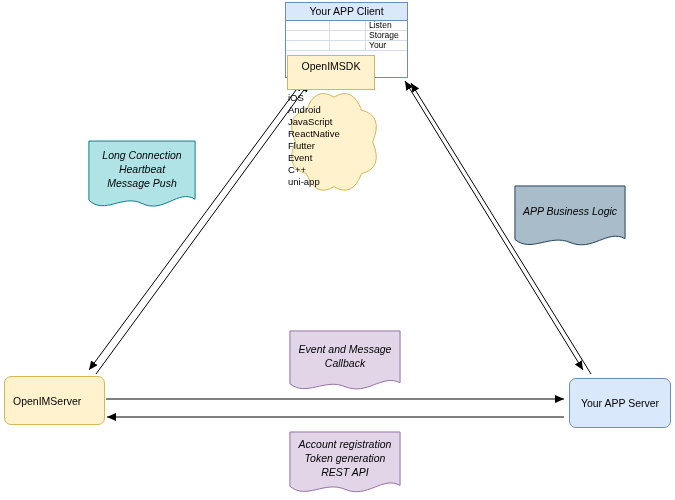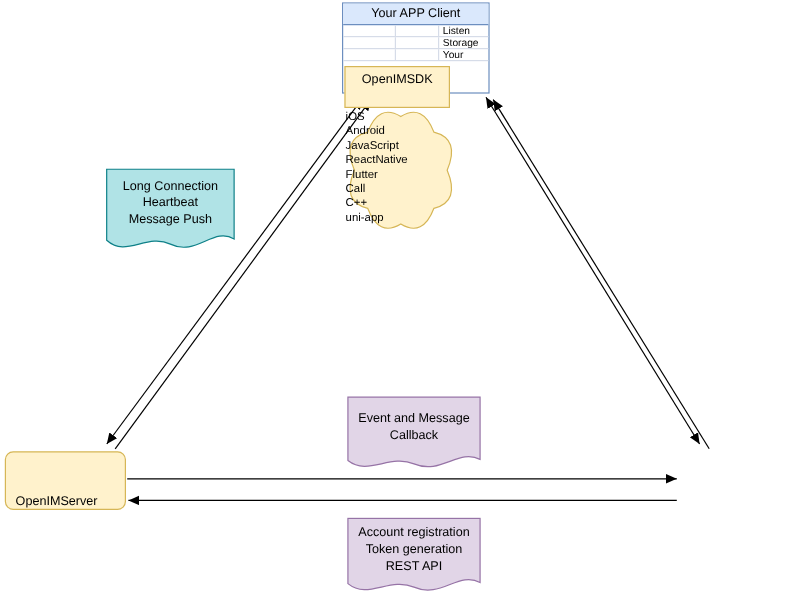--- a/index.html
+++ b/index.html
@@ -84,21 +84,21 @@
     display: flex;
     flex-direction: column;
     align-items: flex-start;
     justify-content: center;
     font-size: 9.5px;
     line-height: 12px;
     text-align: center;
   }
 
   
-  .note { position: absolute; }
+  .note { position: absolute; font-style: italic; }
   .note svg { position: absolute; inset: 0; width: 100%; height: 100%; }
   .note-text {
     position: absolute;
     left: 0; top: 0; right: 0;
     height: 78%;
     display: flex;
     align-items: center;
     justify-content: center;
     text-align: center;
     font-size: 10.5px;
@@ -115,21 +115,21 @@
   .tape-purple { fill: #e1d5e7; stroke: #9673a6; }
   .cloud-shape { fill: #fff2cc; stroke: #d6b656; }
 
   
   .server {
     position: absolute;
     box-sizing: border-box;
     border-radius: 7px;
     font-size: 10.5px;
     display: flex;
-    align-items: flex-end;
+    align-items: center;
   }
   .server-openim {
     left: 4px; top: 376px;
     width: 101px; height: 49px;
     background: #fff2cc;
     border: 1px solid #d6b656;
     padding-left: 8px;
   }
   .server-app {
     left: 569px; top: 378px;
@@ -181,35 +181,41 @@
   <div class="cloud">
     <svg viewBox="0 0 100 120" preserveAspectRatio="none">
       <path class="cloud-shape" vector-effect="non-scaling-stroke" stroke-width="1" d="M20,28 Q30,2 50,14 Q70,2 80,28 Q104,34 92,62 Q104,90 80,96 Q70,122 50,110 Q30,122 20,96 Q-4,90 8,62 Q-4,34 20,28 Z"></path>
     </svg>
     <div class="cloud-text">
       <div>iOS</div>
       <div>Android</div>
       <div>JavaScript</div>
       <div>ReactNative</div>
       <div>Flutter</div>
-      <div>Call</div>
+      <div>Event</div>
       <div>C++</div>
       <div>uni-app</div>
     </div>
   </div>
 
   <div class="note note-left">
     <svg viewBox="0 0 120 70" preserveAspectRatio="none">
       <path class="tape-teal" vector-effect="non-scaling-stroke" stroke-width="1" d="M1,1 L119,1 L119,56 C100,46 84,70 60,60 C38,51 19,71 1,57 Z"></path>
     </svg>
     <div class="note-text">Long Connection
 Heartbeat
 Message Push</div>
   </div>
 
+  <div class="note note-right">
+    <svg viewBox="0 0 120 70" preserveAspectRatio="none">
+      <path class="tape-gray" vector-effect="non-scaling-stroke" stroke-width="1" d="M1,1 L119,1 L119,56 C100,46 84,70 60,60 C38,51 19,71 1,57 Z"></path>
+    </svg>
+    <div class="note-text">APP Business Logic</div>
+  </div>
 
   <div class="note note-center">
     <svg viewBox="0 0 120 70" preserveAspectRatio="none">
       <path class="tape-purple" vector-effect="non-scaling-stroke" stroke-width="1" d="M1,1 L119,1 L119,56 C100,46 84,70 60,60 C38,51 19,71 1,57 Z"></path>
     </svg>
     <div class="note-text">Event and Message
 Callback</div>
   </div>
 
   <div class="note note-bottom">
@@ -217,14 +223,17 @@
       <path class="tape-purple" vector-effect="non-scaling-stroke" stroke-width="1" d="M1,1 L119,1 L119,56 C100,46 84,70 60,60 C38,51 19,71 1,57 Z"></path>
     </svg>
     <div class="note-text">Account registration
 Token generation
 REST API</div>
   </div>
 
   <div class="server server-openim">
     <span>OpenIMServer</span>
   </div>
+  <div class="server server-app">
+    <span>Your APP Server</span>
+  </div>
 
 </div>
 
 </body></html>

